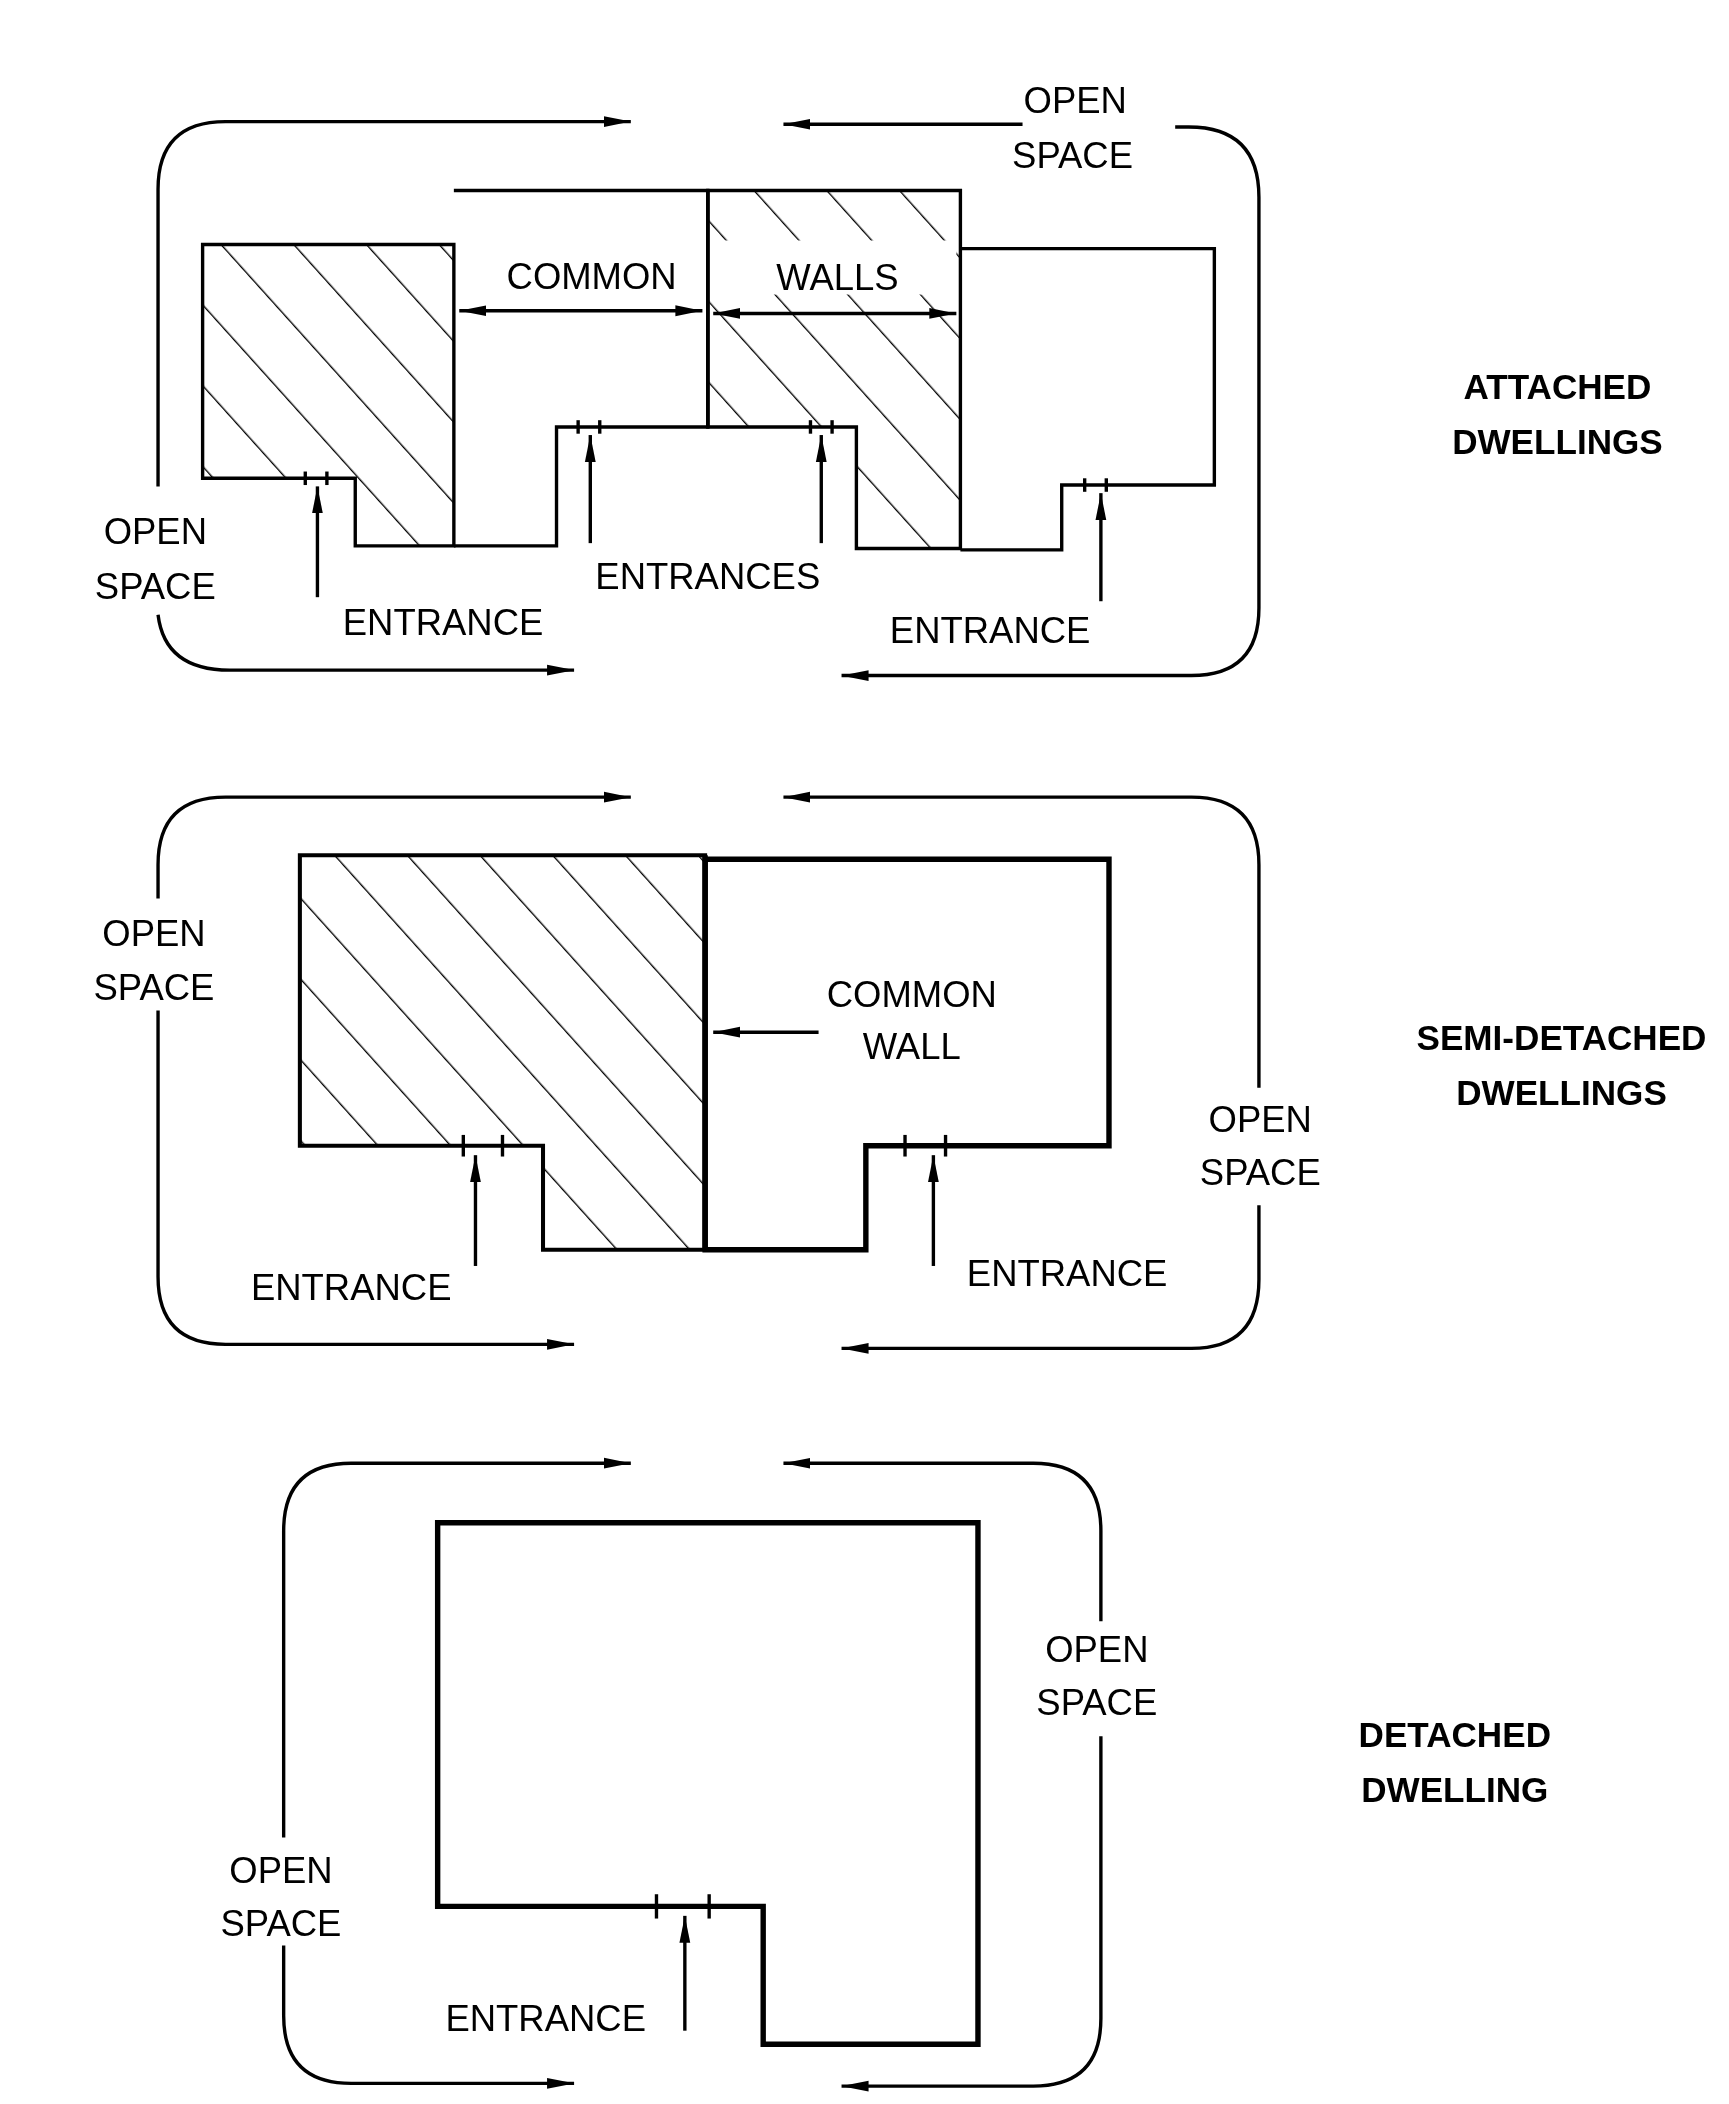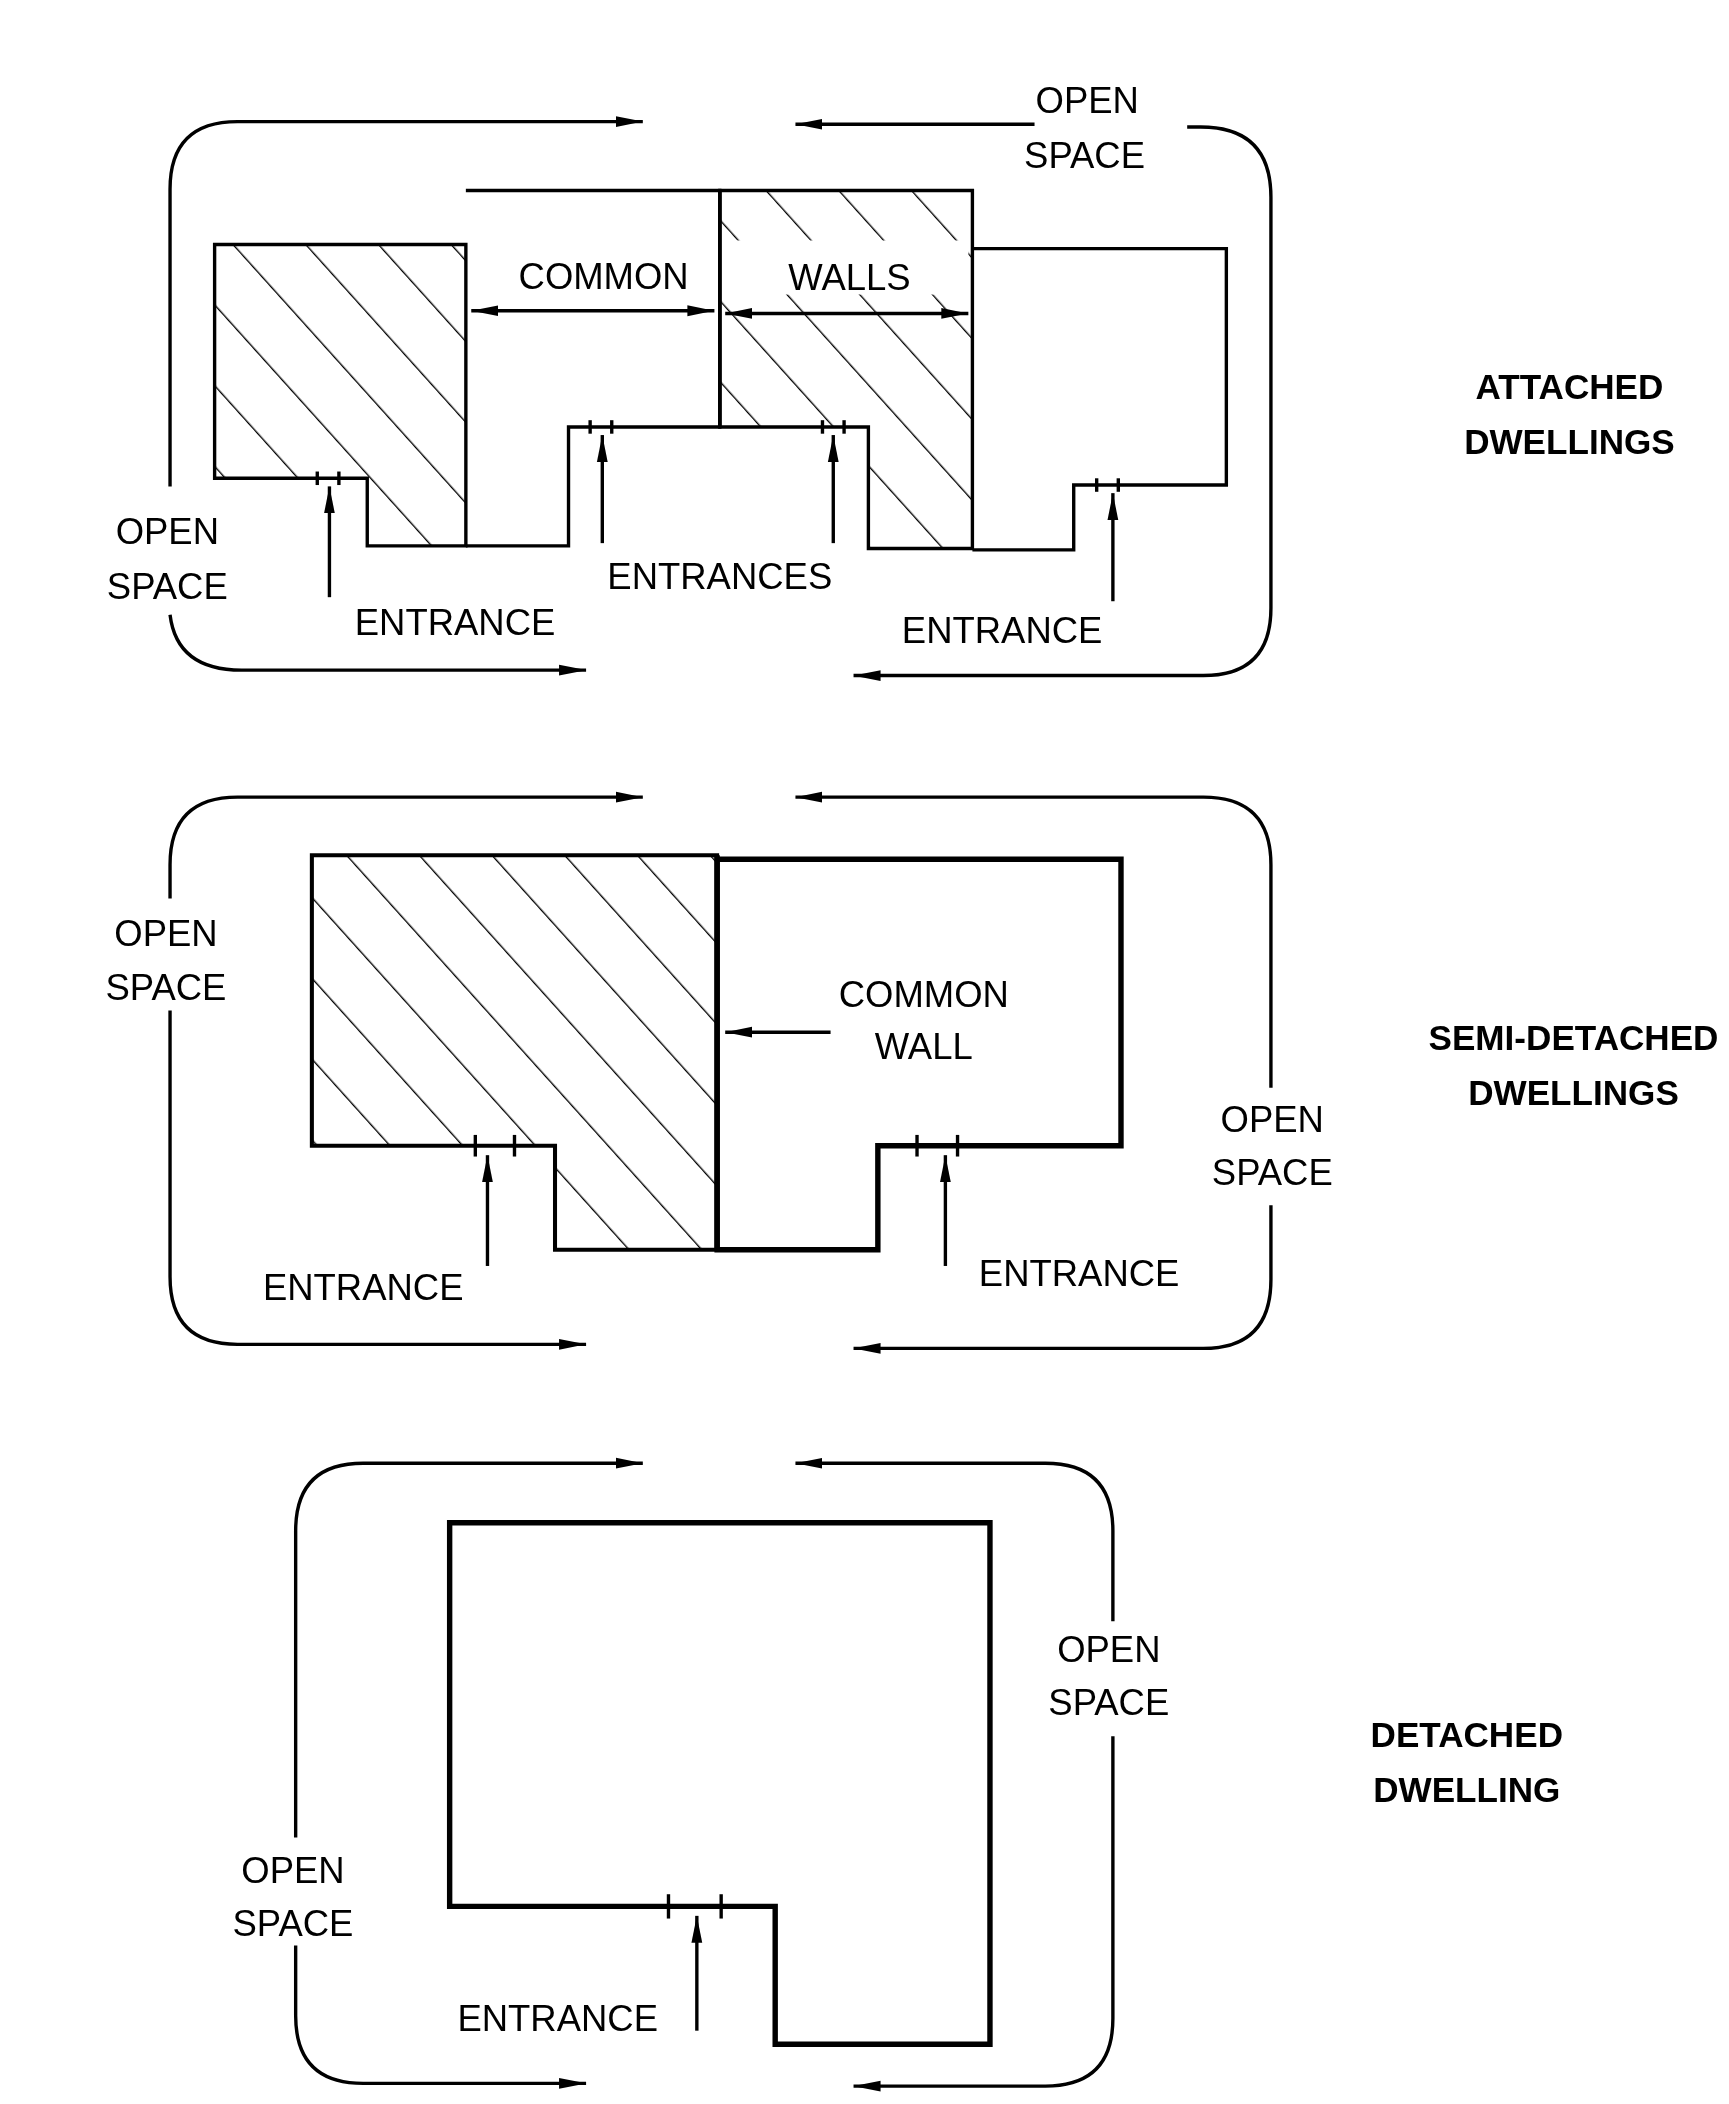--- a/index.html
+++ b/index.html
@@ -1,16 +1,16 @@
 <!DOCTYPE html>
 <html><head>
 <meta charset="utf-8">
 <style>
   html,body{margin:0;padding:0;background:#fff;}
-  #stage{width:1581px;height:2105px;position:relative;background:#fff;padding-left:12px;}
+  #stage{width:1581px;height:2105px;position:relative;background:#fff;}
   svg{display:block;}
   .ln{stroke:#000;stroke-width:2.5;fill:none;}
   .thick{stroke:#000;stroke-width:4;fill:none;}
   .lbl{font-family:"Liberation Sans",sans-serif;font-size:27px;fill:#000;text-anchor:middle;}
   .ttl{font-family:"Liberation Sans",sans-serif;font-size:26px;font-weight:bold;fill:#000;text-anchor:middle;}
 </style>
 </head>
 <body>
 
 <div id="stage">

